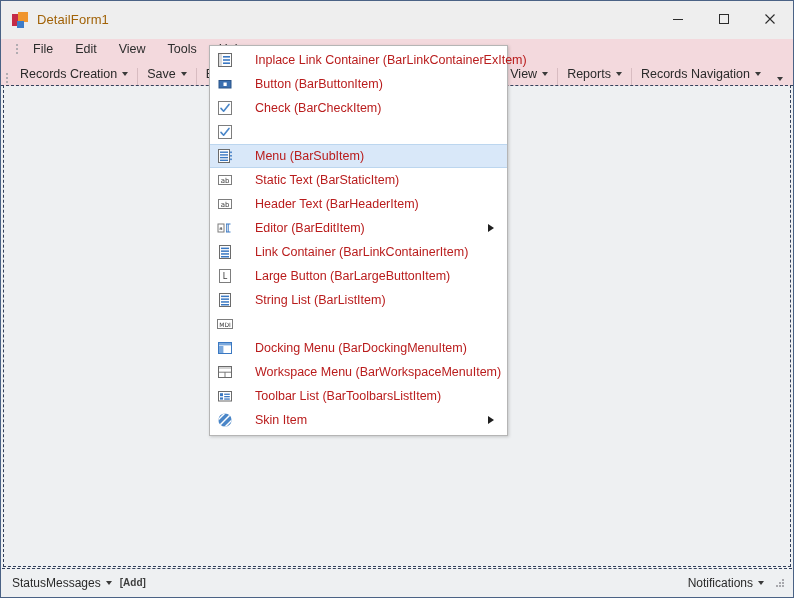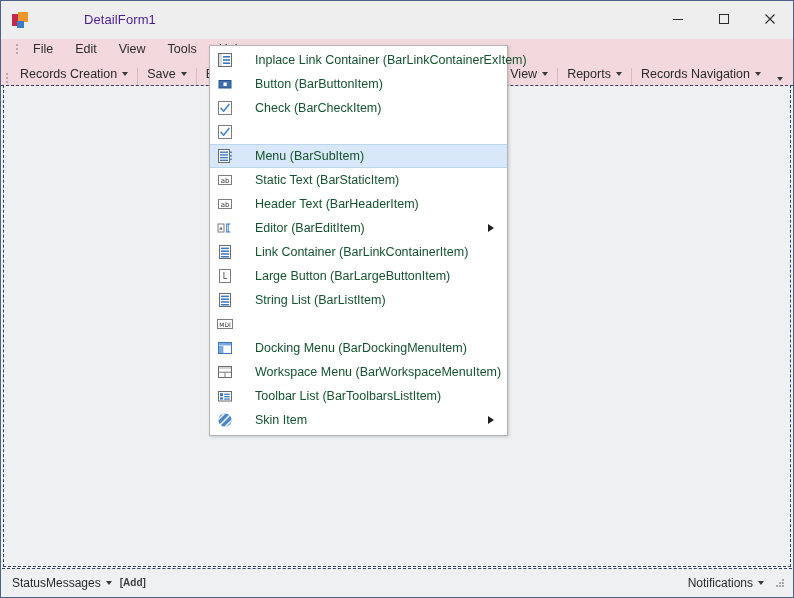--- a/index.html
+++ b/index.html
@@ -49,23 +49,22 @@
   .app-icon .sq-orange {
     position: absolute; left: 6px; top: 0;
     width: 10px; height: 10px; background: #f0952e;
   }
   .app-icon .sq-blue {
     position: absolute; left: 5px; top: 9px;
     width: 7px; height: 7px; background: #3d7cc9;
   }
   .title-text {
     font-size: 13px;
-    color: #4c1d95;
+    color: #a16207;
     letter-spacing: 0.1px;
-    margin-left: 47px;
   }
   .caption-buttons {
     position: absolute;
     right: 0; top: 0;
     height: 36px;
     display: flex;
   }
   .cap-btn {
     width: 46px;
     height: 36px;
@@ -243,21 +242,21 @@
     width: 20px;
     height: 20px;
     flex: none;
     display: flex;
     align-items: center;
     justify-content: center;
     margin-right: 20px;
   }
   .mi-label {
     font-size: 12.5px;
-    color: #14532d;
+    color: #b91c1c;
     white-space: nowrap;
   }
   .mi-arrow {
     position: absolute;
     right: 13px;
     width: 0; height: 0;
     border-top: 4.5px solid transparent;
     border-bottom: 4.5px solid transparent;
     border-left: 6px solid #1f1f1f;
   }

